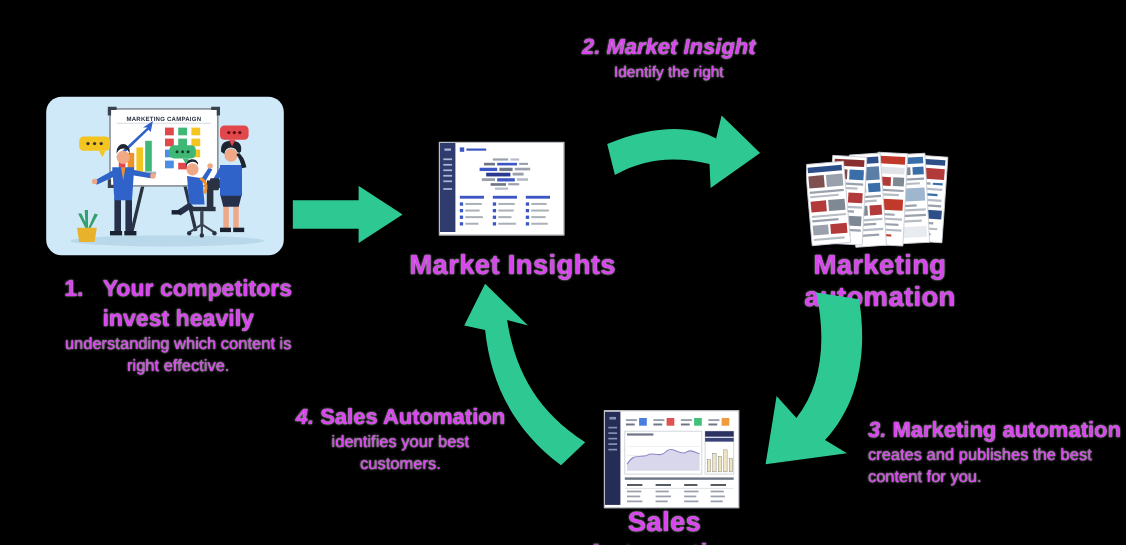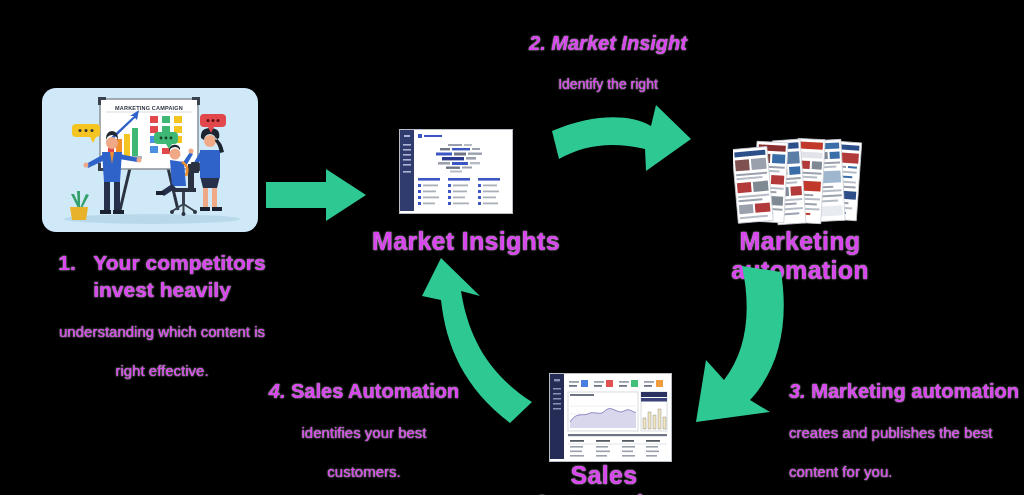--- a/index.html
+++ b/index.html
@@ -17,21 +17,21 @@
   .abs{position:absolute;}
   
   .txt{
     color:#d946ef;
     text-shadow:0 0 2px rgba(255,255,255,.72), 0 0 1px rgba(255,255,255,.55);
   }
   .caption{
     font-weight:bold;font-size:25px;text-align:center;letter-spacing:.3px;
   }
   .step-title{font-weight:bold;font-size:20px;line-height:26px;}
-  .step-body{font-size:15px;line-height:20px;margin-top:19px;}
+  .step-body{font-size:15px;line-height:20px;}
   .center{text-align:center;}
   .left{text-align:left;}
   .it{font-style:italic;}
   #step1 .step-title{font-size:21px;line-height:27px;}
   #step2 .step-body{font-size:14px;line-height:19px;}
 
   #illustration-card{
     left:42px;top:88px;width:216px;height:144px;
     background:var(--illu-bg);border-radius:14px;
   }
@@ -40,21 +40,21 @@
   #mi-caption{left:366px;top:227px;width:200px;}
   #step2{left:503px;top:30px;width:210px;}
   #arrow-top{left:549px;top:101px;}
   #fan{left:733px;top:136px;width:130px;height:92px;}
   #ma-caption{left:688px;top:227px;width:224px;}
   #arrow-down-left{left:684px;top:264px;}
   #step3{left:789px;top:378px;width:235px;}
   #sa-thumb{left:549px;top:373px;width:121px;height:87px;}
   #sa-caption{left:504px;top:461px;width:200px;}
   #arrow-up-left{left:408px;top:256px;}
-  #step4{left:250px;top:378px;width:228px;}
+  #step4{left:250px;top:366px;width:228px;}
   #step1{left:26px;top:249px;width:272px;}
 
   .thumb{background:#fff;border:1px solid #b9bec5;}
   svg{display:block;}
 </style>
 </head>
 <body>
 
 <div id="step2" class="abs txt center">
   <div class="step-title it"><span>2.</span> <span>Market Insight</span></div>

